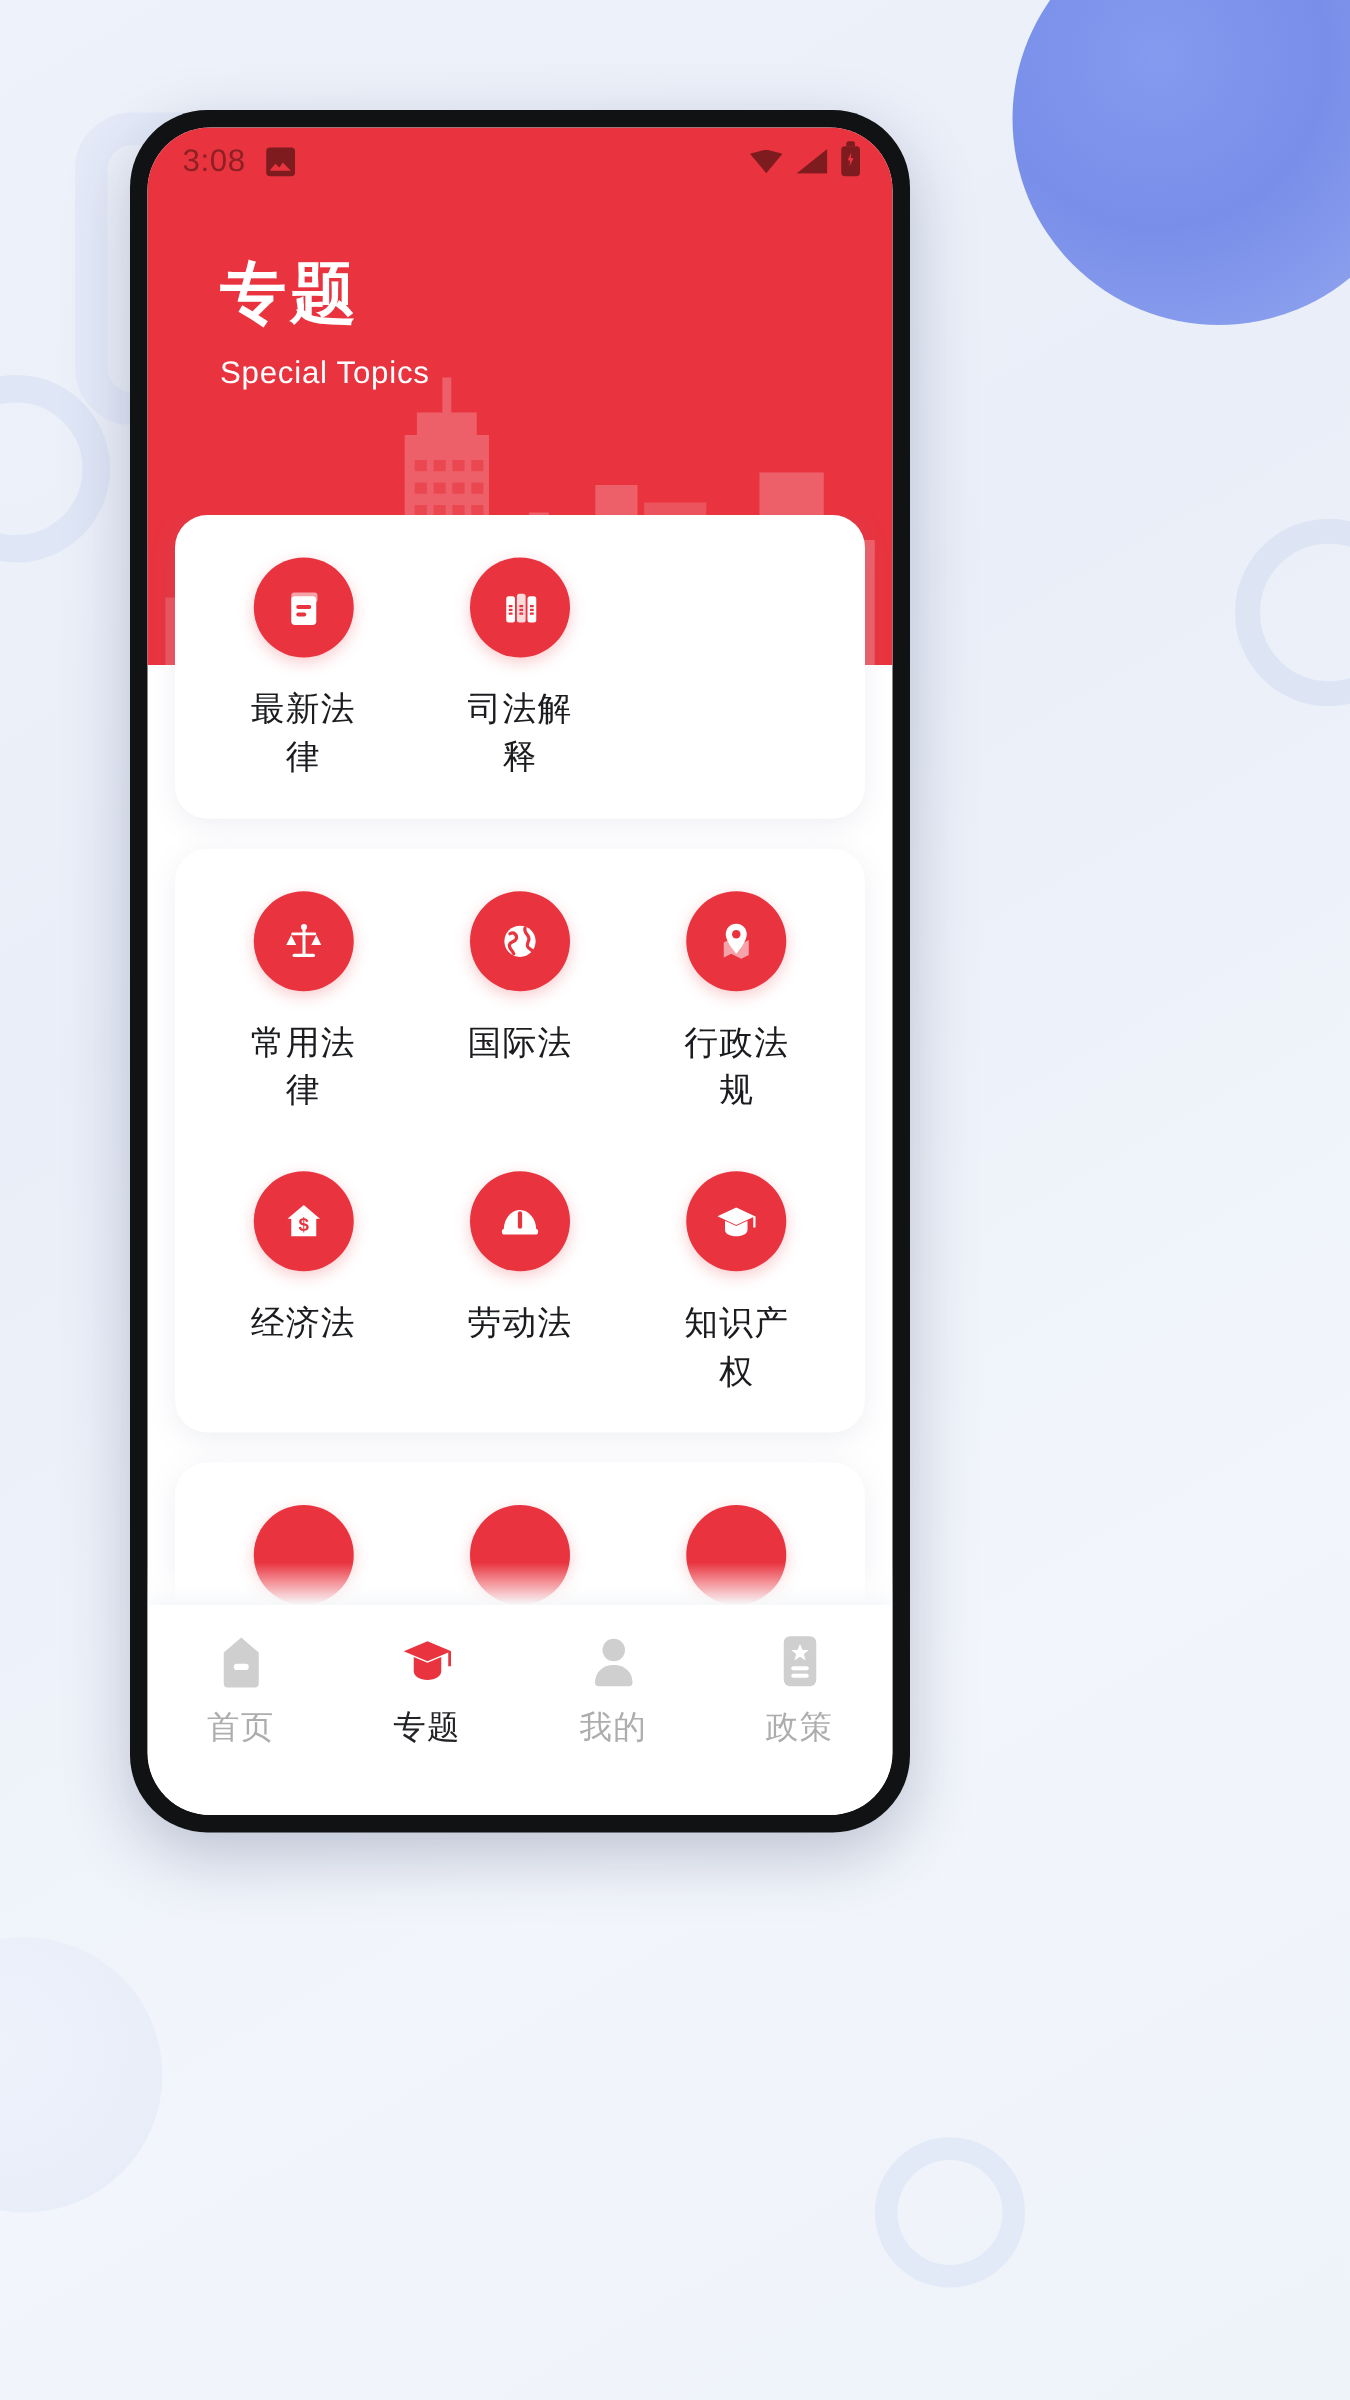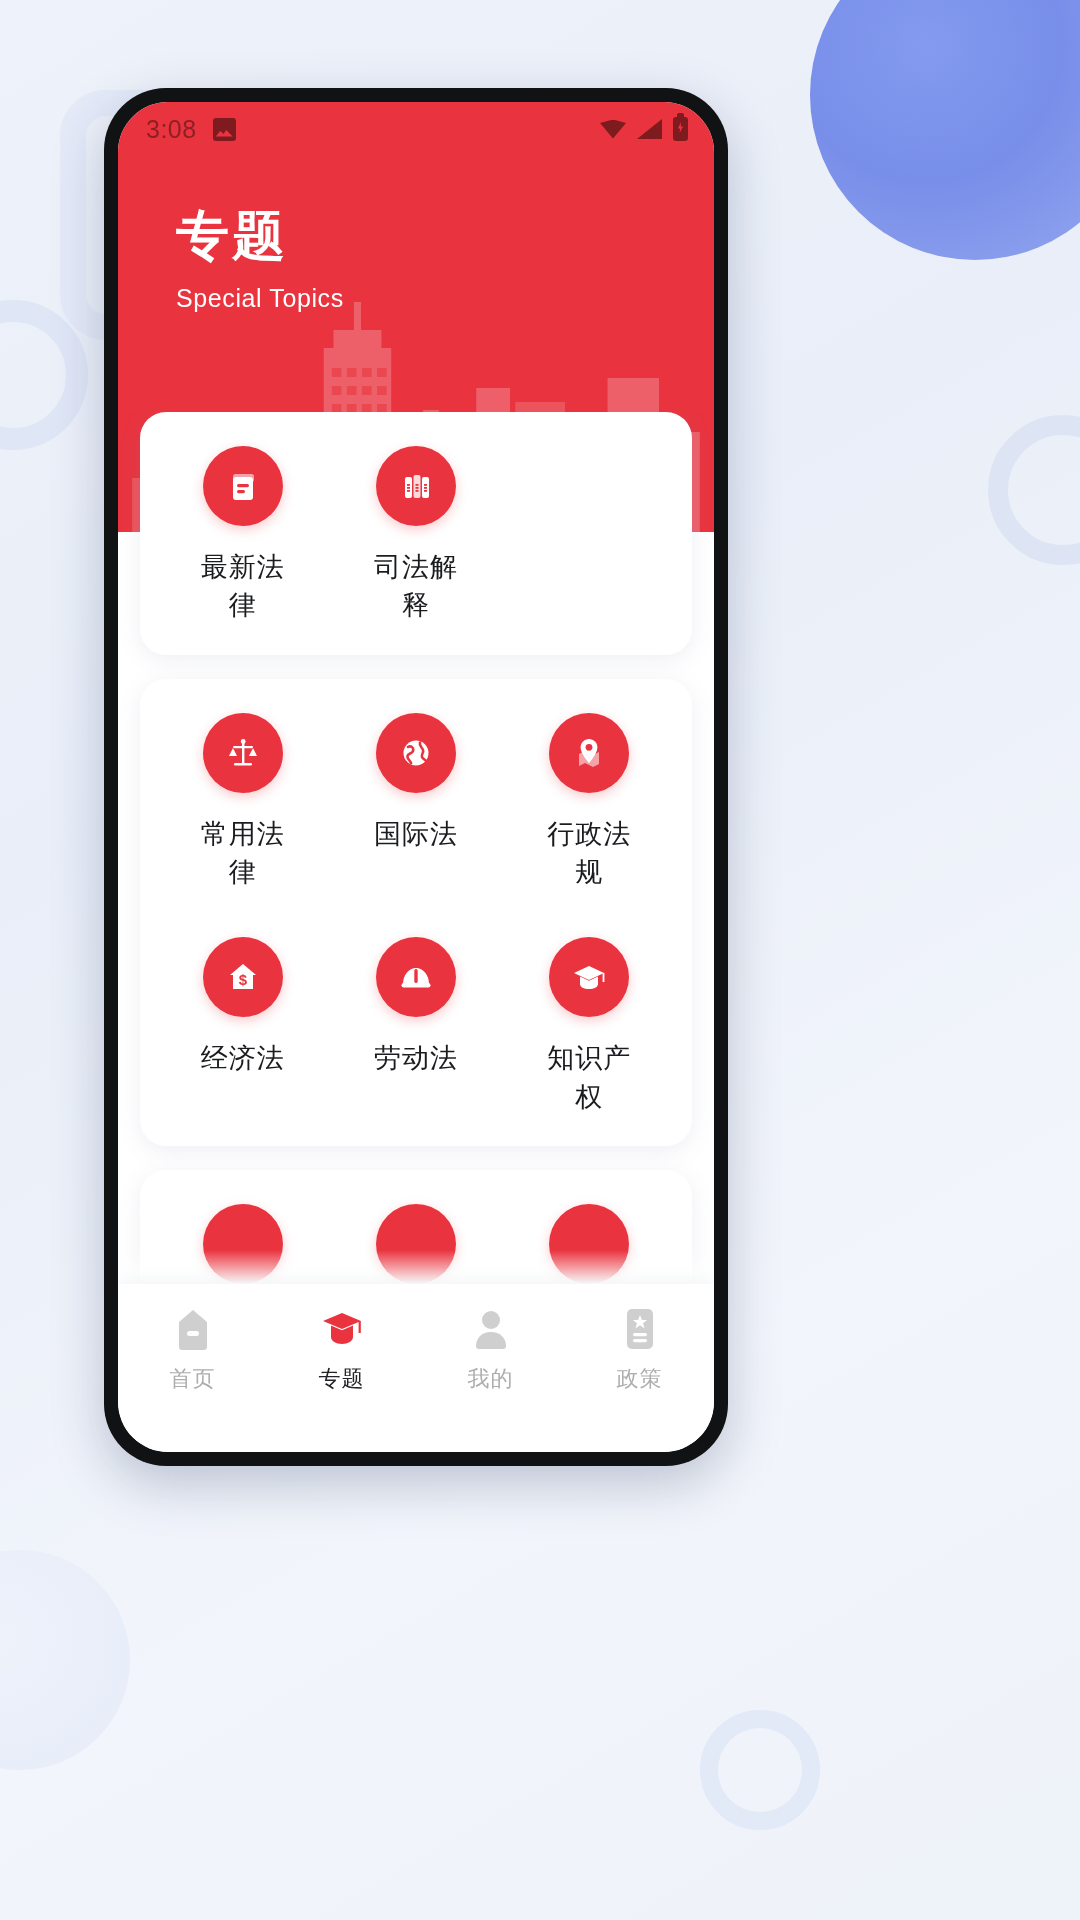--- a/index.html
+++ b/index.html
@@ -184,21 +184,21 @@
     padding-top: 22px;
     border-radius: 0 0 50px 50px;
     box-shadow: 0 -3px 16px rgba(130,145,175,.10);
     z-index: 9;
   }
   .tab {
     flex: 1;
     display: flex; flex-direction: column; align-items: center; gap: 12px;
   }
   .tab-ic { height: 46px; display: flex; align-items: center; justify-content: center; }
-  .tab-lbl { font-size: 22px; color: #adadad; letter-spacing: 1px; }
+  .tab-lbl { font-size: 26px; color: #adadad; letter-spacing: 1px; }
   .tab.active .tab-lbl { color: #222326; font-weight: 500; }
 
   .fade-mask {
     position: absolute; left: 0; right: 0; bottom: 168px; height: 34px;
     background: linear-gradient(to bottom, rgba(255,255,255,0), #ffffff);
     z-index: 8; pointer-events: none;
   }
 </style>
 </head>
 <body>

